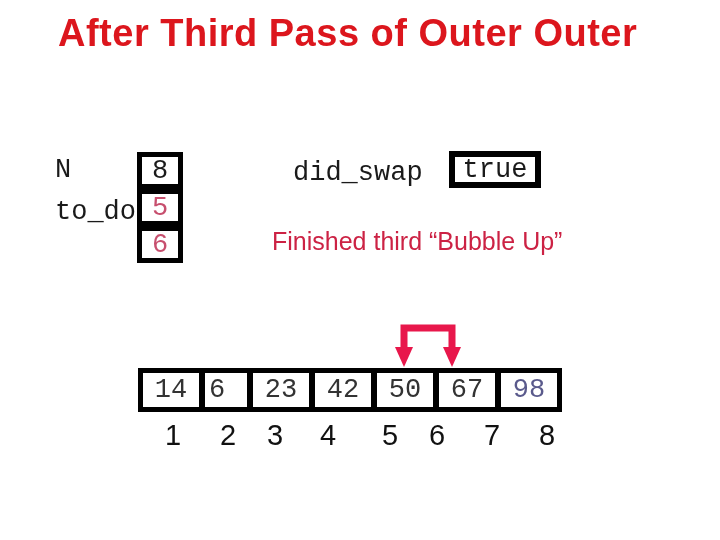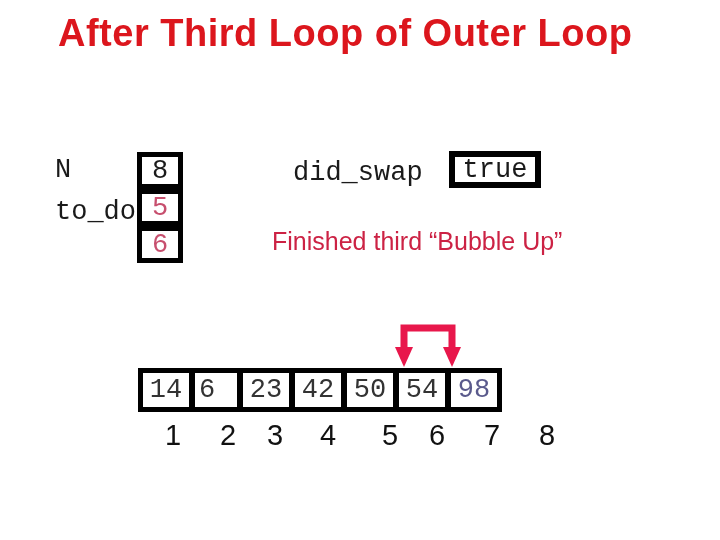--- a/index.html
+++ b/index.html
@@ -39,39 +39,39 @@
   .status-text{
     position:absolute;left:272px;top:227px;
     font-size:25px;color:#cc2244;white-space:nowrap;
   }
   .swap-bracket{position:absolute;left:395px;top:322px;width:66px;height:47px;}
   .array-row{
     position:absolute;left:138px;top:368px;
     display:flex;border:5px solid #000;background:#000;
   }
   .cell{
-    width:46px;height:34px;background:#fff;
+    width:56px;height:34px;background:#fff;
     display:flex;align-items:center;justify-content:center;
     font-family:"Liberation Mono","DejaVu Sans Mono",monospace;
     font-size:27px;color:#333333;border-left:6px solid #000;
   }
   .cell:first-child{border-left:none;}
   .cell:nth-child(2){justify-content:flex-start;padding-left:4px;width:38px;}
   .cell:nth-child(7),.cell:nth-child(8){color:#5a5a8c;}
   .index-num{
     position:absolute;top:419px;width:28px;text-align:center;
     font-size:29px;color:#111;
   }
 </style>
 </head>
 <body>
 
 <div class="slide">
 
-  <div class="title">After Third Loop of Outer Loop</div>
+  <div class="title">After Third Pass of Outer Outer</div>
 
   <div class="var-label mono n">N</div>
   <div class="var-label mono todo">to_do</div>
 
   <div class="vbox-stack">
     <div class="vbox mono">8</div>
     <div class="vbox mono pink">5</div>
     <div class="vbox mono pink">6</div>
   </div>
 
@@ -85,21 +85,21 @@
     <polygon points="0,25 18,25 9,45" fill="#e8174b"></polygon>
     <polygon points="48,25 66,25 57,45" fill="#e8174b"></polygon>
   </svg>
 
   <div class="array-row">
     <div class="cell">14</div>
     <div class="cell">6</div>
     <div class="cell">23</div>
     <div class="cell">42</div>
     <div class="cell">50</div>
-    <div class="cell">54</div>
+    <div class="cell">67</div>
     <div class="cell">98</div>
   </div>
 
   <div class="index-num" style="left:159px">1</div>
   <div class="index-num" style="left:214px">2</div>
   <div class="index-num" style="left:261px">3</div>
   <div class="index-num" style="left:314px">4</div>
   <div class="index-num" style="left:376px">5</div>
   <div class="index-num" style="left:423px">6</div>
   <div class="index-num" style="left:478px">7</div>

